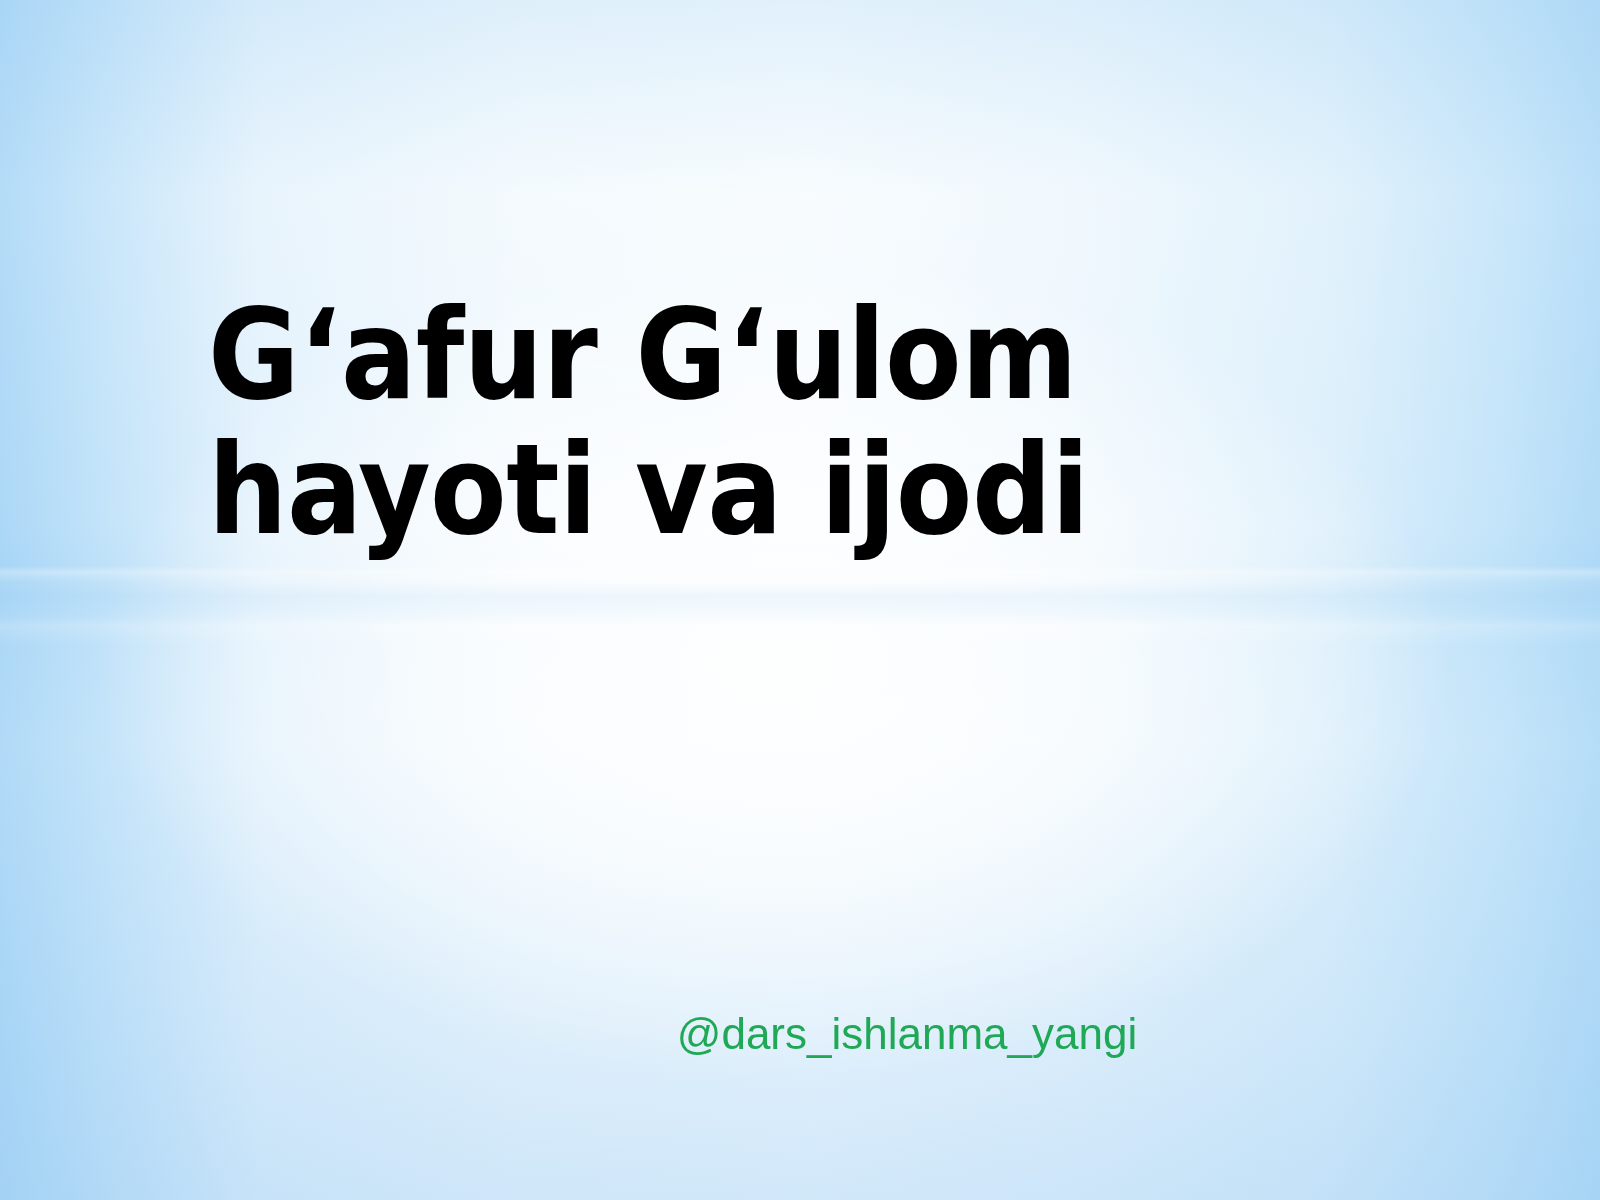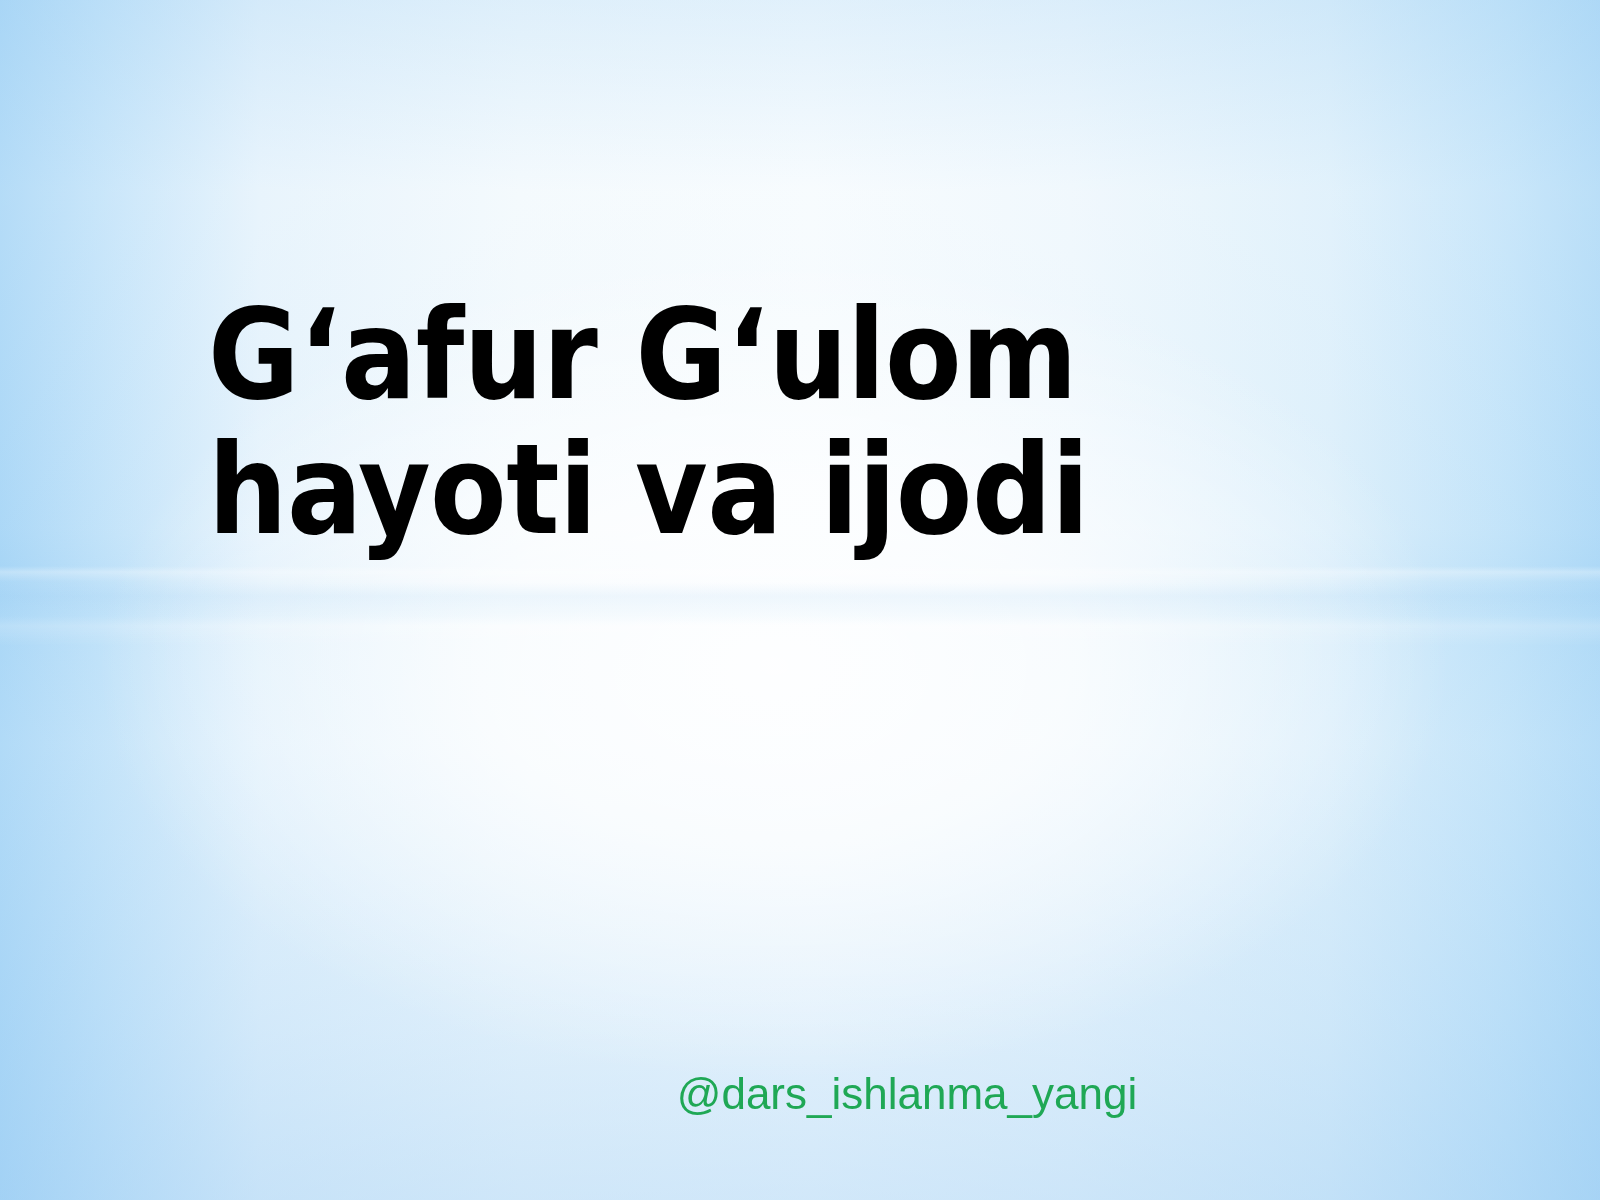--- a/index.html
+++ b/index.html
@@ -110,21 +110,21 @@
     color: #1f2340;
     text-align: justify;
     text-align-last: left;
     word-spacing: 0.02em;
   }
 
   
   #handle {
     position: absolute;
     left: 434px;
-    top: 1068px;
+    top: 1008px;
     width: 1084px;
     margin: 0;
     font-family: "Liberation Sans", sans-serif;
     font-weight: 400;
     font-size: 44px;
     line-height: 52px;
     color: #1fa855;
     text-align: center;
     text-indent: -138px;
   }

